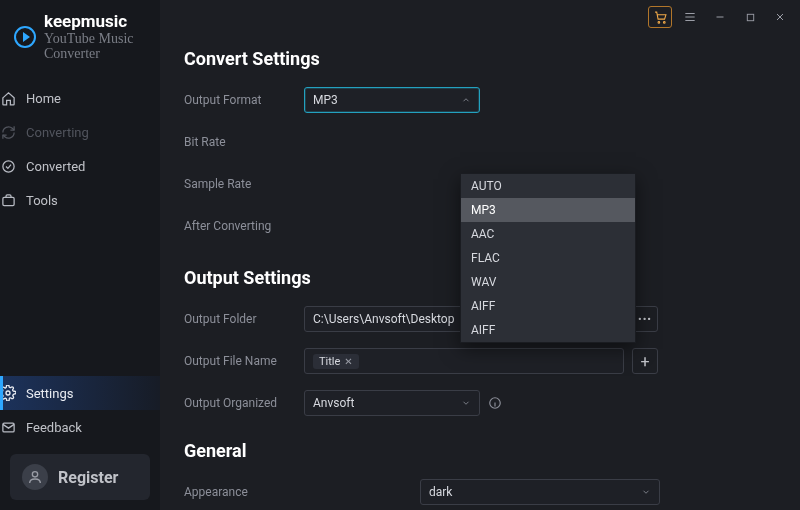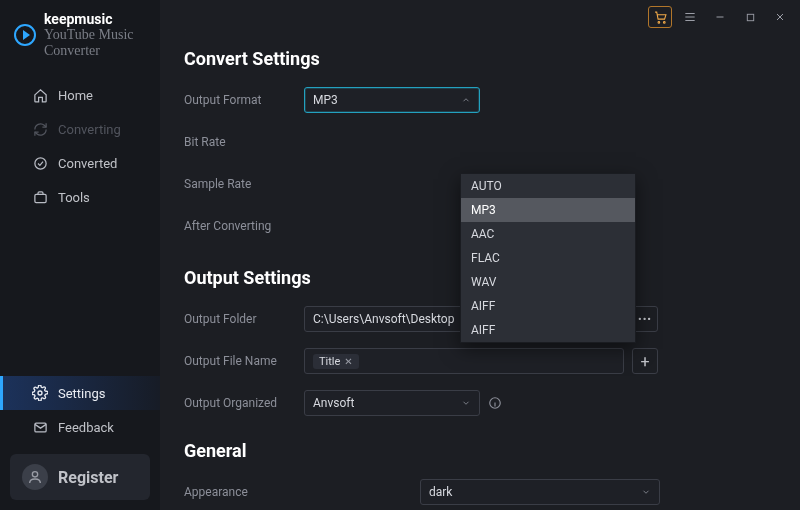--- a/index.html
+++ b/index.html
@@ -5,25 +5,25 @@
   * { box-sizing: border-box; margin: 0; padding: 0; font-family: -apple-system, BlinkMacSystemFont, "Segoe UI", Roboto, Arial, sans-serif; }
   html, body { width: 800px; height: 510px; overflow: hidden; background: #1c1e23; color: #c0c2c8; }
   .app { display: flex; width: 100%; height: 100%; }
 
   
   .sidebar { width: 160px; background: #16181d; display: flex; flex-direction: column; position: relative; }
   .brand { display: flex; align-items: center; gap: 8px; padding: 12px 14px 14px 14px; }
   .brand-icon { width: 22px; height: 22px; border-radius: 50%; border: 2px solid #2ea7ff; position: relative; flex: 0 0 auto; }
   .brand-icon::after { content: ""; position: absolute; left: 7px; top: 4px; border-left: 7px solid #2ea7ff; border-top: 5px solid transparent; border-bottom: 5px solid transparent; }
   .brand-text { line-height: 1.1; }
-  .brand-name { color: #fff; font-weight: 700; font-size: 14px; }
+  .brand-name { color: #fff; font-weight: 700; font-size: 17px; }
   .brand-sub { color: #7a7d86; font-size: 14px; font-family: Liberation Serif, serif; }
 
   .nav { margin-top: 6px; display: flex; flex-direction: column; gap: 0; }
-  .nav-item { display: flex; align-items: center; gap: 10px; padding: 9px 32px; font-size: 13px; color: #c0c2c8; cursor: pointer; position: relative; }
+  .nav-item { display: flex; align-items: center; gap: 10px; padding: 9px 0; font-size: 13px; color: #c0c2c8; cursor: pointer; position: relative; }
   .nav-item.dim { color: #51545d; }
   .nav-item .ic { width: 16px; height: 16px; display: inline-flex; align-items: center; justify-content: center; flex: 0 0 auto; }
   .nav-item.active { background: linear-gradient(90deg, rgba(39,99,208,0.35), rgba(39,99,208,0.05)); color: #e9ecf2; }
   .nav-item.active::before { content: ""; position: absolute; left: 0; top: 0; bottom: 0; width: 3px; background: #2ea7ff; }
 
   .sidebar-bottom { margin-top: auto; }
   .register { margin: 10px; background: #23262e; border-radius: 6px; padding: 10px 12px; display: flex; align-items: center; gap: 10px; cursor: pointer; font-weight: bold; }
   .avatar { width: 26px; height: 26px; border-radius: 50%; background: #3b3f49; display: flex; align-items: center; justify-content: center; }
 
   

